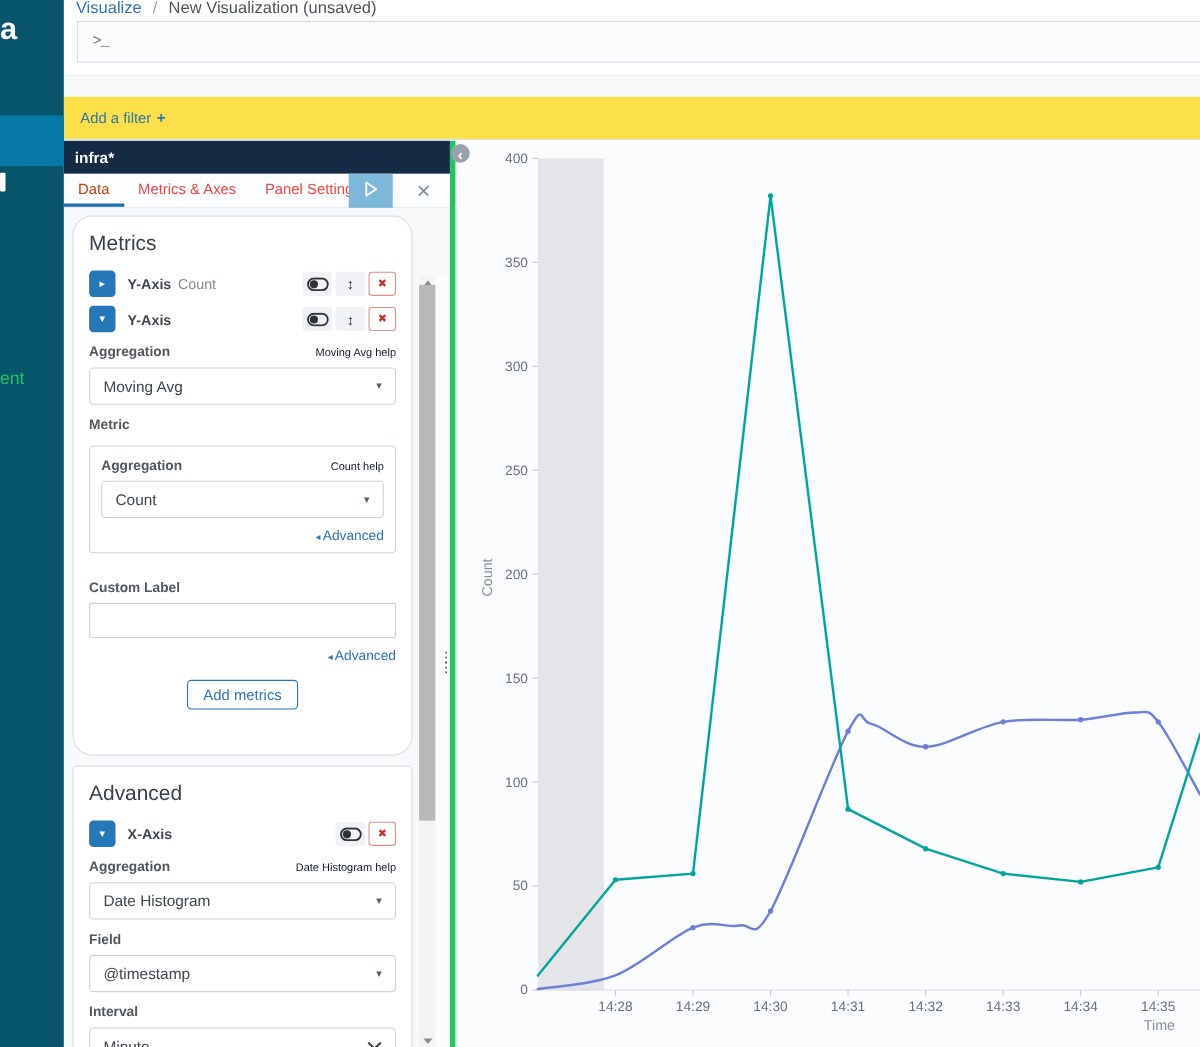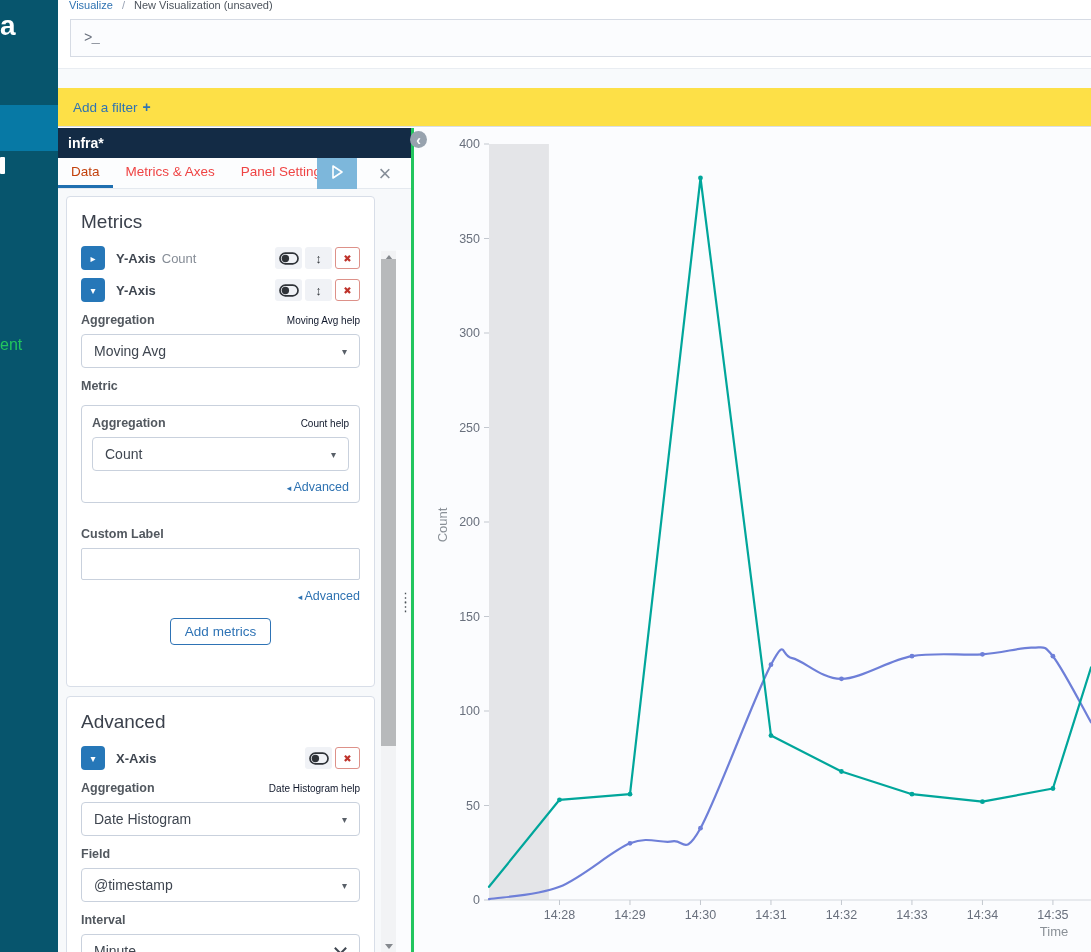--- a/index.html
+++ b/index.html
@@ -8,70 +8,70 @@
 
   
   .app-sidebar { position:absolute; left:0; top:0; width:58px; height:952px; background:#07556d; z-index:5; }
   .logo-frag { position:absolute; left:0; top:10px; color:#ffffff; font-size:28px; font-weight:bold; }
   .nav-selected { position:absolute; left:0; top:105px; width:58px; height:46px; background:#0779a5; }
   .nav-frag-bar { position:absolute; left:0; top:157px; width:5px; height:17px; background:#ffffff; border-radius:1px; }
   .nav-frag-text { position:absolute; left:0; top:296px; color:#22c55e; font-size:16px;margin-top:40px; }
 
   
   .topbar { position:absolute; left:58px; top:0; right:0; height:17px; background:#fff; }
-  .breadcrumb { position:absolute; left:11px; top:-1px; font-size:11px; white-space:nowrap; }
+  .breadcrumb { position:absolute; left:11px; top:-1px; font-size:15px; white-space:nowrap; }
   .breadcrumb .link { color:#2f73b2; }
   .breadcrumb .sep { color:#98a2b3; margin:0 6px; }
   .breadcrumb .current { color:#4d545d; }
 
   
   .searchbar { position:absolute; left:70px; top:19px; right:-2px; height:38px; background:#fbfcfe;
                border:1px solid #d6dbe4; display:flex; align-items:center; padding-left:13px; z-index:2; }
   .searchbar .prompt { font-family:"Liberation Mono", monospace; font-size:14px; color:#69707d; letter-spacing:-1px; margin-right:14px; }
   .searchbar input { flex:1; border:none; outline:none; background:transparent; font-size:15px; color:#3f4650;
                      font-family:"Liberation Sans", sans-serif; }
   .searchbar input::placeholder { color:#98a2ad; opacity:1; }
 
   
   .query-footer { position:absolute; left:58px; top:68px; right:0; height:20px; background:#f8fafc; border-top:1px solid #e9edf2; }
   .filterbar { position:absolute; left:58px; top:88px; right:0; height:39px; background:#fde047; border-bottom:1px solid #d9dee6;
                display:flex; align-items:center; padding-left:15px; }
   .add-filter { color:#2f73b2; font-size:13.5px; cursor:pointer; }
   .add-filter .plus { font-weight:bold; margin-left:5px; font-size:14px; }
 
   
-  .config-panel { position:absolute; left:58px; top:128px; width:356px; bottom:0; background:#f7f9fb; border-right:3px solid #22c55e; z-index:3; }
+  .config-panel { position:absolute; left:58px; top:128px; width:356px; bottom:0; background:#f7f9fb; border-right:5px solid #22c55e; z-index:3; }
   .panel-header { height:30px; background:#132b45; color:#fff; font-size:14px; font-weight:bold; line-height:30px; padding-left:10px; }
   .tabrow { position:relative; height:31px; background:#fcfdfe; border-bottom:1px solid #e4e9ef; display:flex; }
   .tab { font-size:13.5px; color:#ef4444; padding:0 13px; line-height:28px; cursor:pointer; }
   .tab.active { color:#c2410c; border-bottom:3px solid #1f6fb0; }
   .apply-btn { position:absolute; left:259px; top:0; width:40px; height:31px; background:#7db7db; border:none;
                display:flex; align-items:center; justify-content:center; cursor:pointer; }
   .close-btn { position:absolute; left:304px; top:0; width:46px; height:31px; background:transparent; border:none;
                font-size:22px; font-weight:300; color:#878f99; line-height:28px; cursor:pointer; }
 
   .panel-body { position:absolute; left:0; right:1px; top:61px; bottom:0; overflow:hidden; background:#f7f9fb; }
   .card { position:absolute; left:8px; width:309px; background:#fff; border:1px solid #d8dee8; border-radius:4px; padding:14px; }
-  .card.metrics { top:7px; height:491px; }
+  .card.metrics { top:7px; height:491px;border-radius:18px; }
   .card.buckets { top:507px; height:420px; }
   .card h3 { font-size:19px; font-weight:normal; color:#3b414c; margin-bottom:13px; }
 
   .agg-row { display:flex; align-items:center; margin-bottom:8px; }
   .expand-btn { width:24px; height:24px; background:#2677b8; border:none; border-radius:4px; color:#fff; font-size:10px;
                 display:flex; align-items:center; justify-content:center; margin-right:11px; cursor:pointer; }
   .row-title { font-size:13px; font-weight:bold; color:#3f4650; }
   .row-sub { font-size:13px; color:#858c96; margin-left:6px; }
   .row-btns { margin-left:auto; display:flex; gap:3px; align-items:center; }
   .icon-btn { width:27px; height:22px; background:#f0f2f6; border:none; border-radius:3px;
               display:flex; align-items:center; justify-content:center; cursor:pointer; }
   .updown { font-size:13px; font-weight:bold; color:#2f3338; }
   .del-btn { width:25px; height:22px; background:#fff; border:1px solid #dd9189; border-radius:3px; color:#bf332b;
              font-size:10px; display:flex; align-items:center; justify-content:center; cursor:pointer; }
 
-  .label-row { display:flex; justify-content:space-between; align-items:center; margin:11px 0 7px; }
+  .label-row { display:flex; justify-content:space-between; align-items:flex-end; margin:11px 0 7px; }
   .field-label { font-size:12.5px; font-weight:bold; color:#52585f; }
   .help-link { font-size:10px; color:#0f172a; cursor:pointer; }
 
   .dropdown { height:34px; background:#fff; border:1px solid #c9d1dd; border-radius:4px; display:flex; align-items:center;
               justify-content:space-between; padding:0 12px; font-size:14px; color:#3f4650; cursor:pointer; }
   .dropdown .caret { font-size:10px; color:#596068; }
   .select { height:34px; background:#fff; border:1px solid #c9d1dd; border-radius:4px; display:flex; align-items:center;
             justify-content:space-between; padding:0 14px 0 12px; font-size:14px; color:#3f4650; cursor:pointer; }
   .chev { width:9px; height:9px; border-right:2px solid #3f4650; border-bottom:2px solid #3f4650; transform:rotate(45deg); margin-top:-5px; }
 

